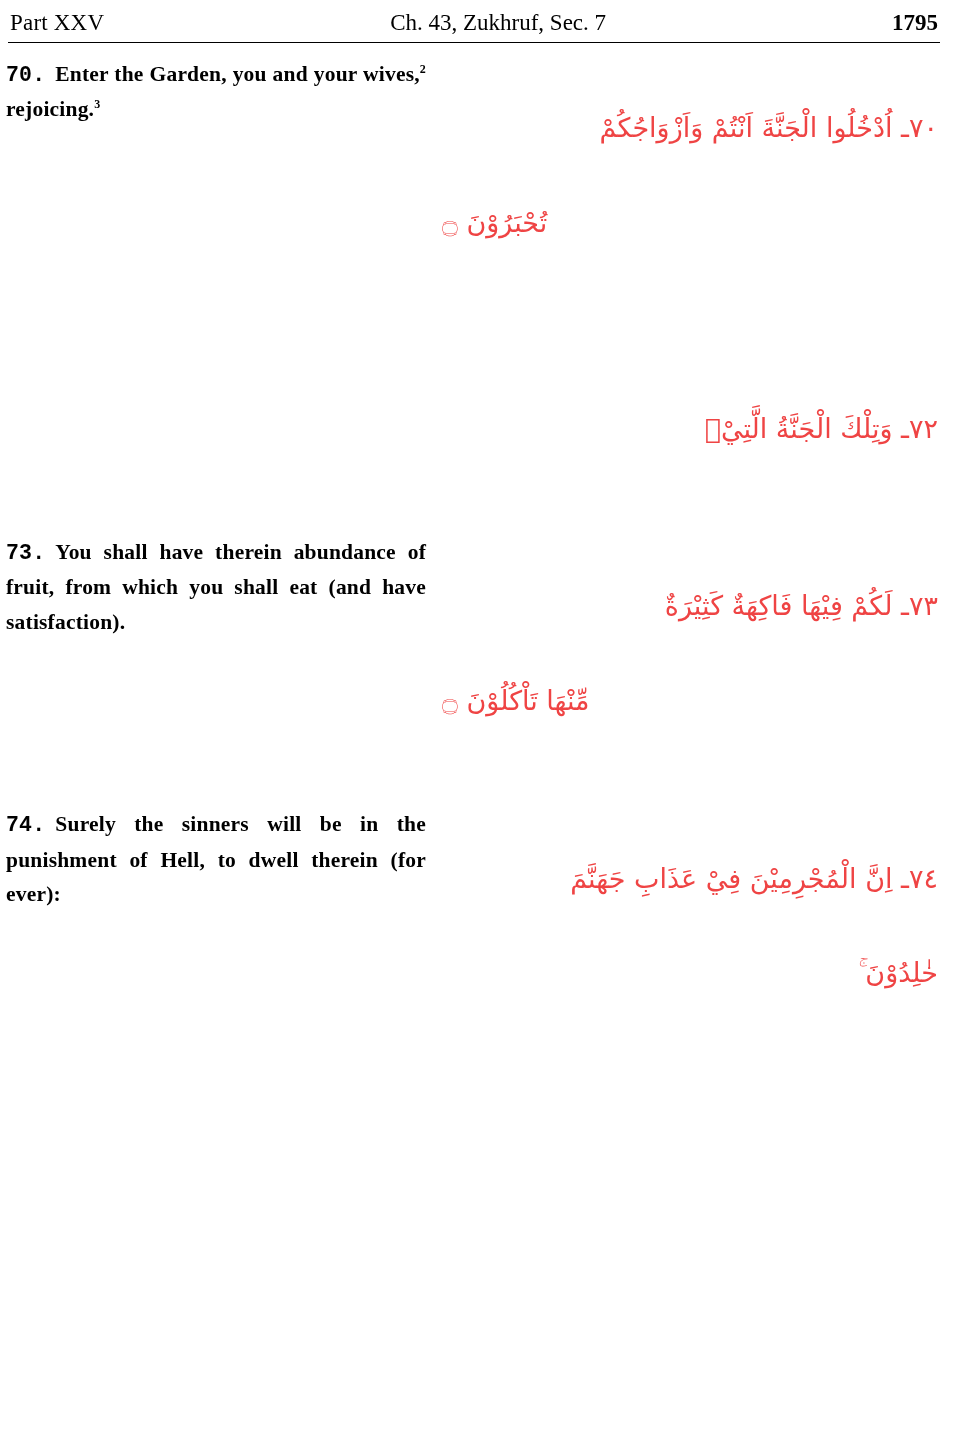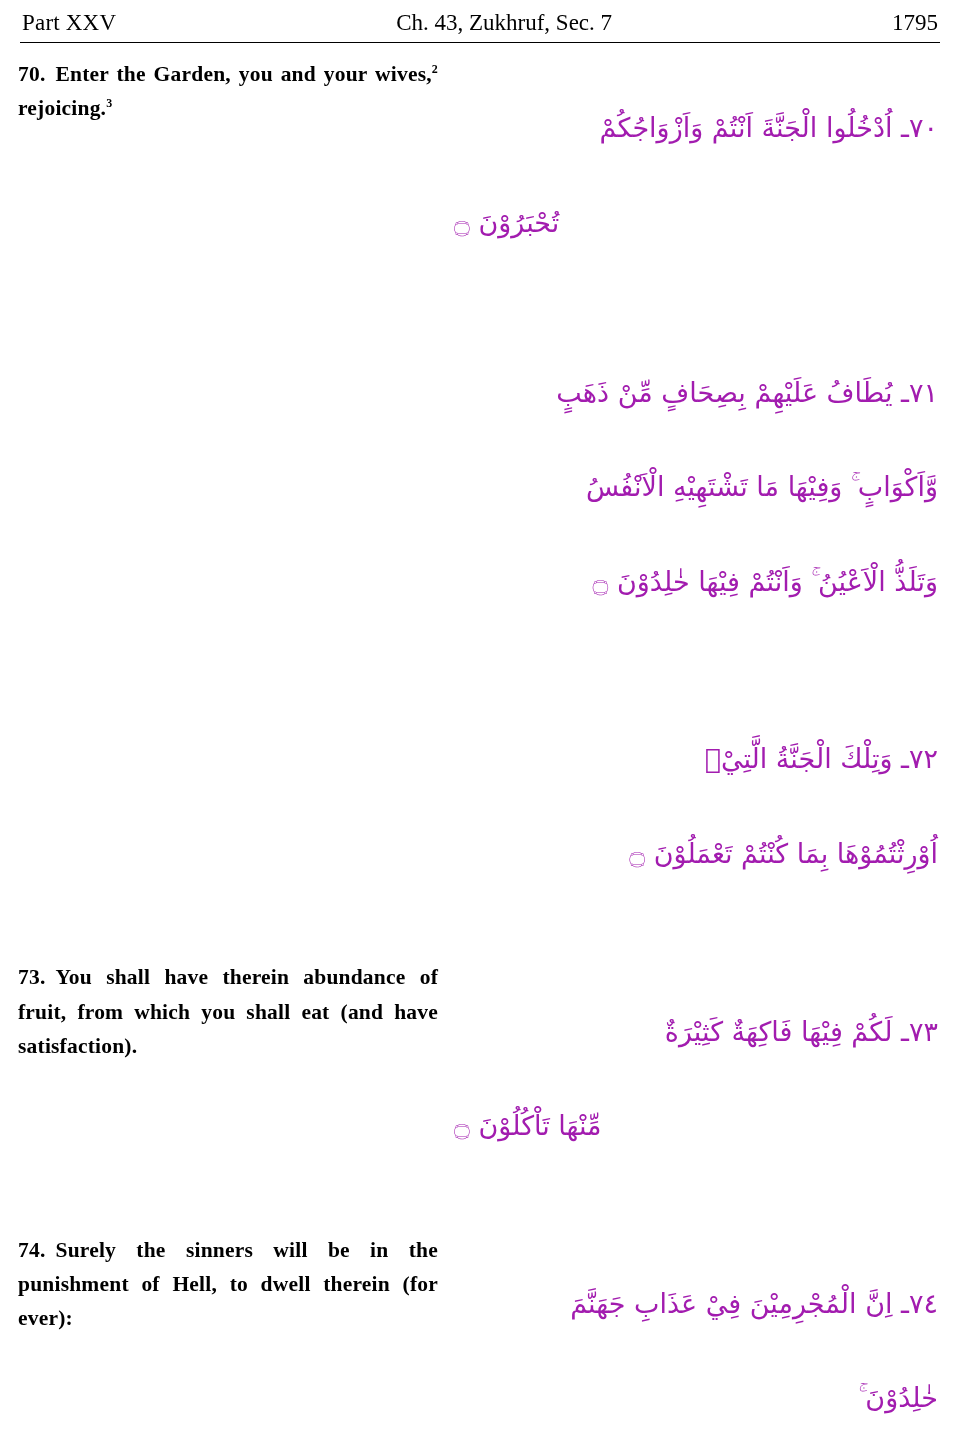--- a/index.html
+++ b/index.html
@@ -12,41 +12,41 @@
     height: 1430px;
     font-family: "Liberation Serif", serif;
     color: #000;
     position: relative;
     overflow: hidden;
   }
   .page {
     width: 960px;
     height: 1266px;
     box-sizing: border-box;
-    padding: 10px 18px 0 18px;
+    padding: 10px 18px 0 6px;
     position: relative;
   }
 
   
   .header {
     display: flex;
     align-items: baseline;
     justify-content: space-between;
     font-size: 23px;
     padding: 0 4px 4px 4px;
   }
   .header .part {
     font-family: "Liberation Serif", serif;
     letter-spacing: 0.2px;
   }
   .header .chapter {
     font-family: "Liberation Serif", serif;
   }
   .header .pageno {
-    font-weight: normal;
+    font-weight: bold;
     text-align: center;
   }
   .header-rule {
     border-bottom: 1.6px solid #000;
     margin: 2px 2px 14px 2px;
   }
 
   
   .verses {
     position: relative;
@@ -63,37 +63,38 @@
     box-sizing: border-box;
     font-size: 21.5px;
     font-weight: bold;
     line-height: 1.6;
     text-align: justify;
     text-align-last: justify;
     letter-spacing: 0.2px;
   }
   .eng .num {
     margin-right: 10px;
+    font-family: Liberation Mono, monospace;
   }
   .eng sup {
     font-size: 12px;
     vertical-align: super;
     font-weight: bold;
   }
   .ara {
     flex: 1;
     direction: rtl;
     text-align: left;
     font-size: 27px;
     line-height: 1.75;
     font-family: "DejaVu Sans", sans-serif;
     padding-left: 6px;
     padding-right: 4px;
     white-space: pre-line;
-    color: #a21caf;
+    color: #ef4444;
   }
   .ara .aline {
     display: block;
     text-align: left;
   }
   .ara .aline.r {
     text-align: right;
   }
   .ara .aline.c {
     text-align: left;
@@ -124,31 +125,25 @@
       <div class="eng">
         <span class="num">70.</span><span>Enter the Garden, you and your wives,</span><sup>2</sup><span> rejoicing.</span><sup>3</sup>
       </div>
       <div class="ara">
         <span class="aline r">٧٠ـ اُدْخُلُوا الْجَنَّةَ اَنْتُمْ وَاَزْوَاجُكُمْ</span>
         <span class="aline c">تُحْبَرُوْنَ ۝</span>
       </div>
     </div>
 
     <div class="verse-row row-71">
-      <div class="ara">
-        <span class="aline r">٧١ـ يُطَافُ عَلَيْهِمْ بِصِحَافٍ مِّنْ ذَهَبٍ</span>
-        <span class="aline r">وَّاَكْوَابٍ ۚ وَفِيْهَا مَا تَشْتَهِيْهِ الْاَنْفُسُ</span>
-        <span class="aline r">وَتَلَذُّ الْاَعْيُنُ ۚ وَاَنْتُمْ فِيْهَا خٰلِدُوْنَ ۝</span>
-      </div>
     </div>
 
     <div class="verse-row row-72">
       <div class="ara">
         <span class="aline r">٧٢ـ وَتِلْكَ الْجَنَّةُ الَّتِيْۤ</span>
-        <span class="aline r">اُوْرِثْتُمُوْهَا بِمَا كُنْتُمْ تَعْمَلُوْنَ ۝</span>
       </div>
     </div>
 
     <div class="verse-row row-73">
       <div class="eng">
         <span class="num">73.</span><span>You shall have therein abundance of fruit, from which you shall eat (and have satisfaction).</span>
       </div>
       <div class="ara">
         <span class="aline r">٧٣ـ لَكُمْ فِيْهَا فَاكِهَةٌ كَثِيْرَةٌ</span>
         <span class="aline c">مِّنْهَا تَاْكُلُوْنَ ۝</span>

